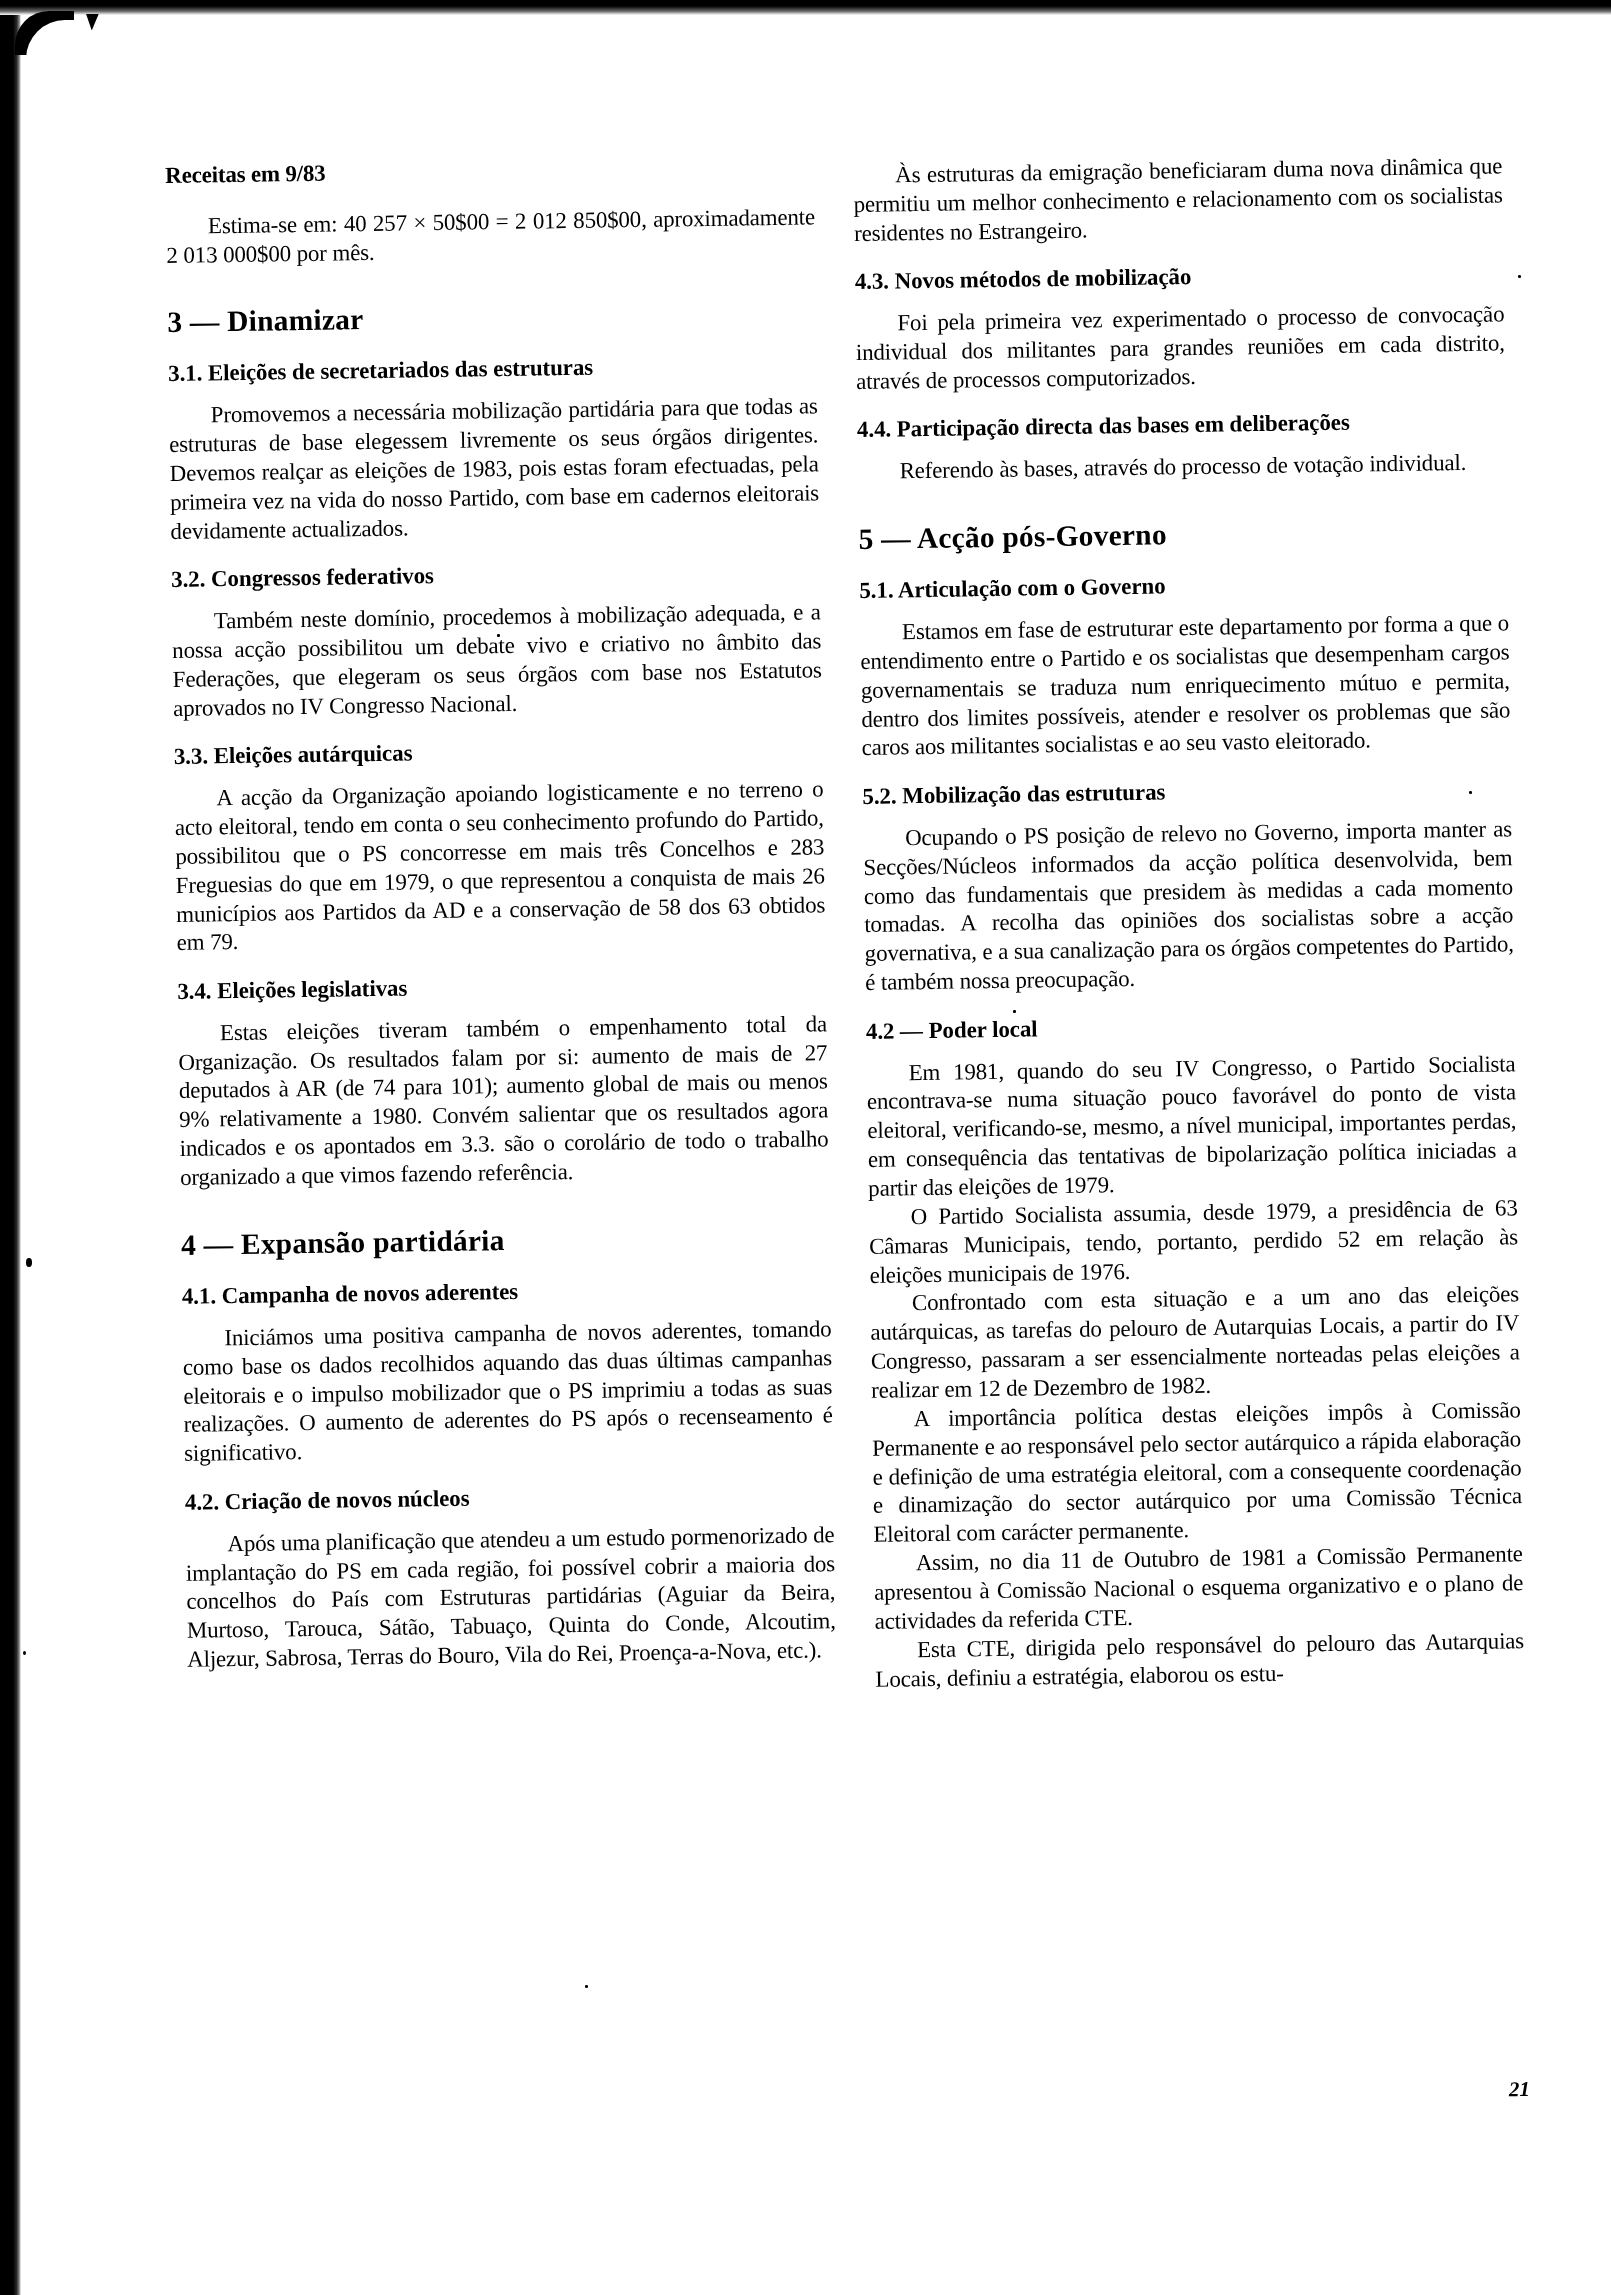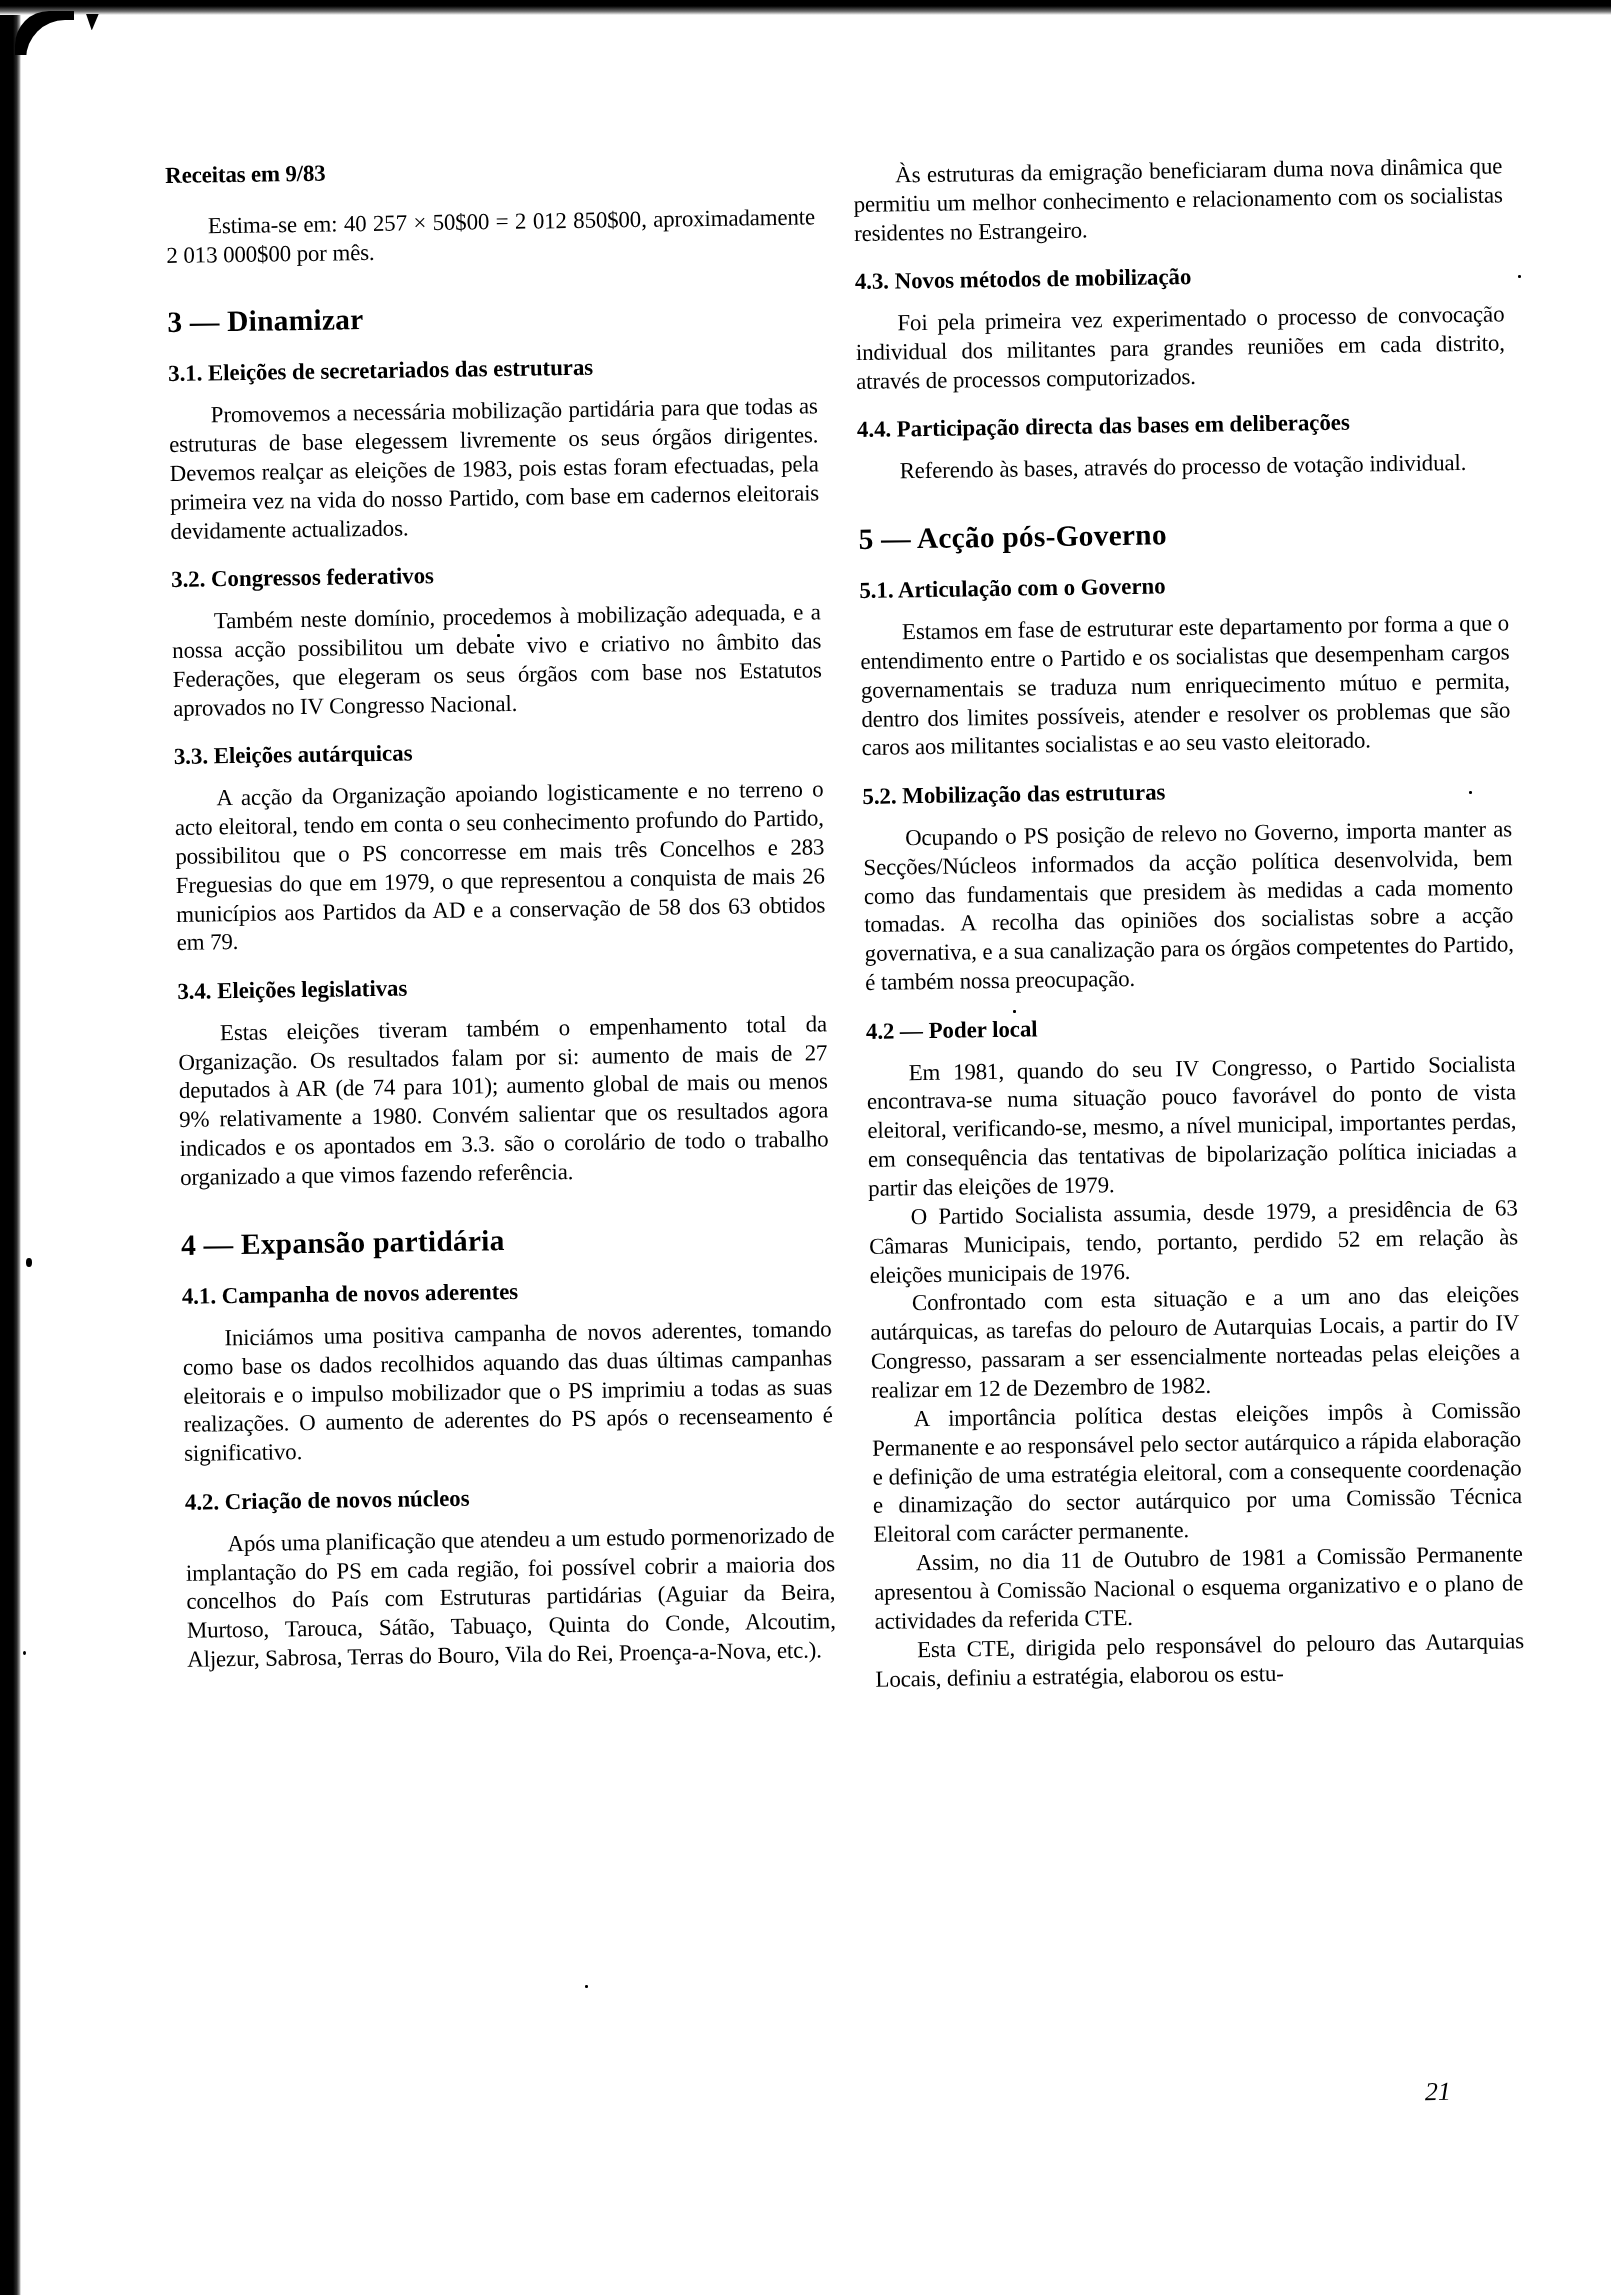--- a/index.html
+++ b/index.html
@@ -129,25 +129,25 @@
     -webkit-hyphens: none;
     hyphens: none;
   }
 
   p.body.tight { margin-bottom: 0; }
   p.body.run   { margin-top: 0; }
 
   
   .folio {
     position: absolute;
-    left: 1425px;
+    left: 1509px;
     top: 2077px;
     font-style: italic;
-    font-weight: normal;
-    font-size: 26px;
+    font-weight: bold;
+    font-size: 21px;
     transform: rotate(-0.85deg);
   }
 </style>
 </head>
 <body>
 
 <div id="page">
 
   <div class="scan-edge-left"></div>
   <div class="scan-edge-top"></div>

